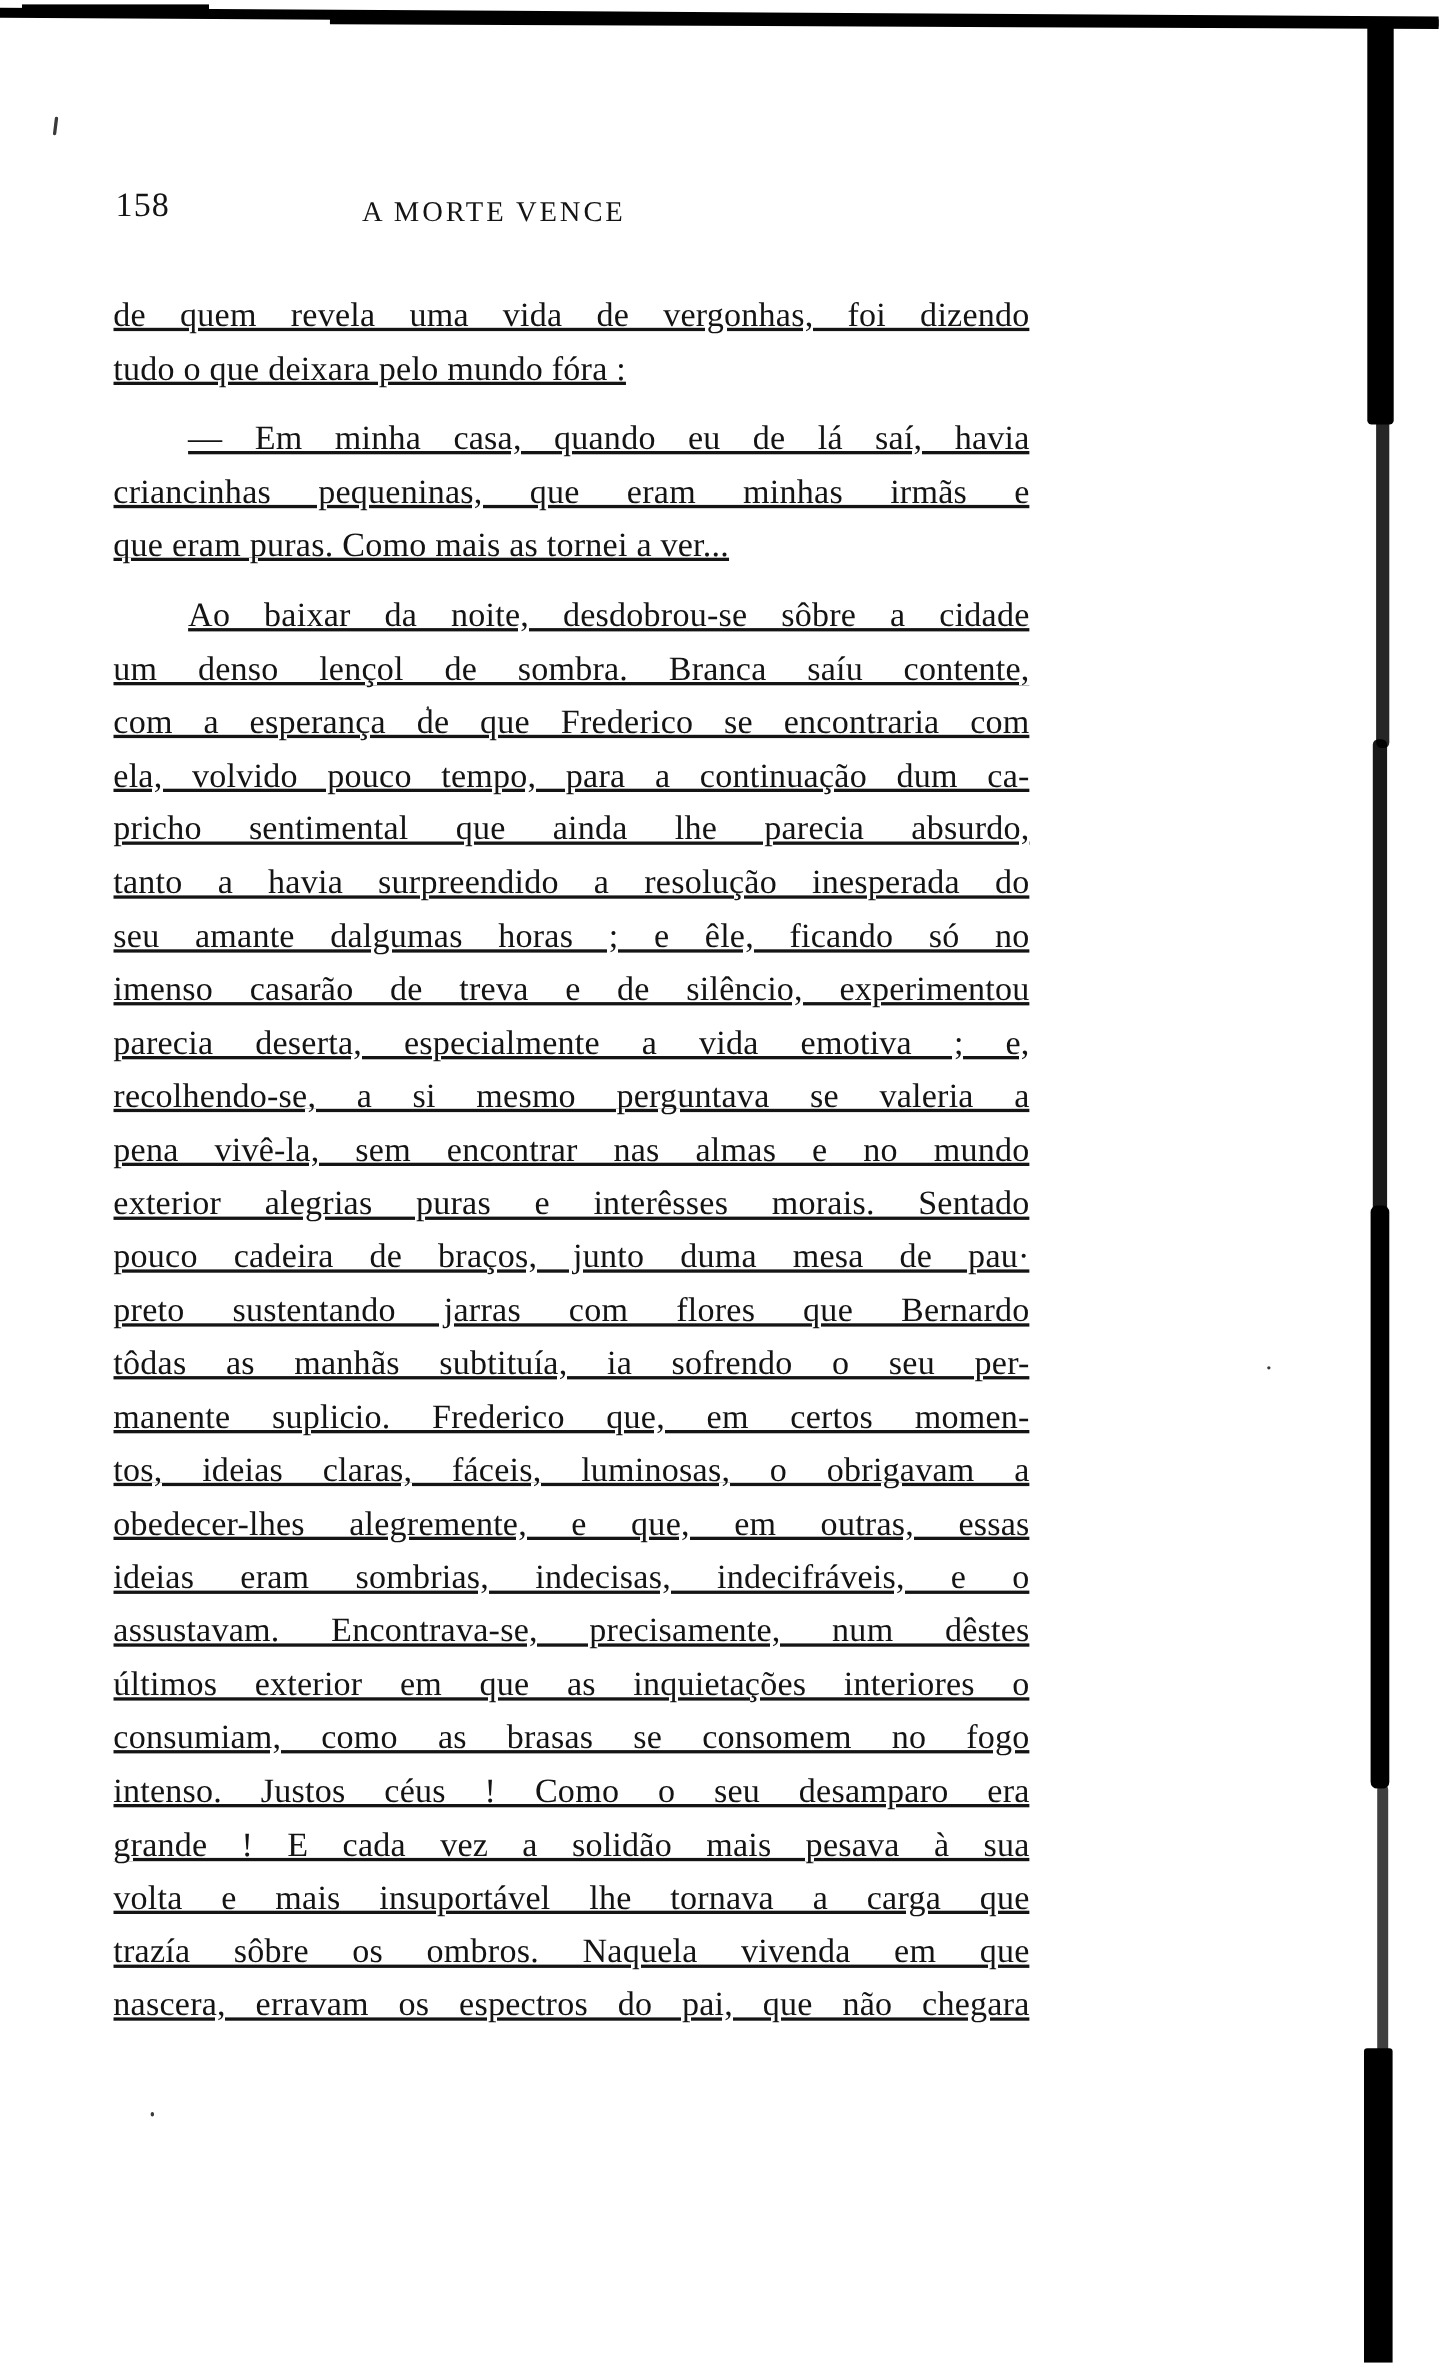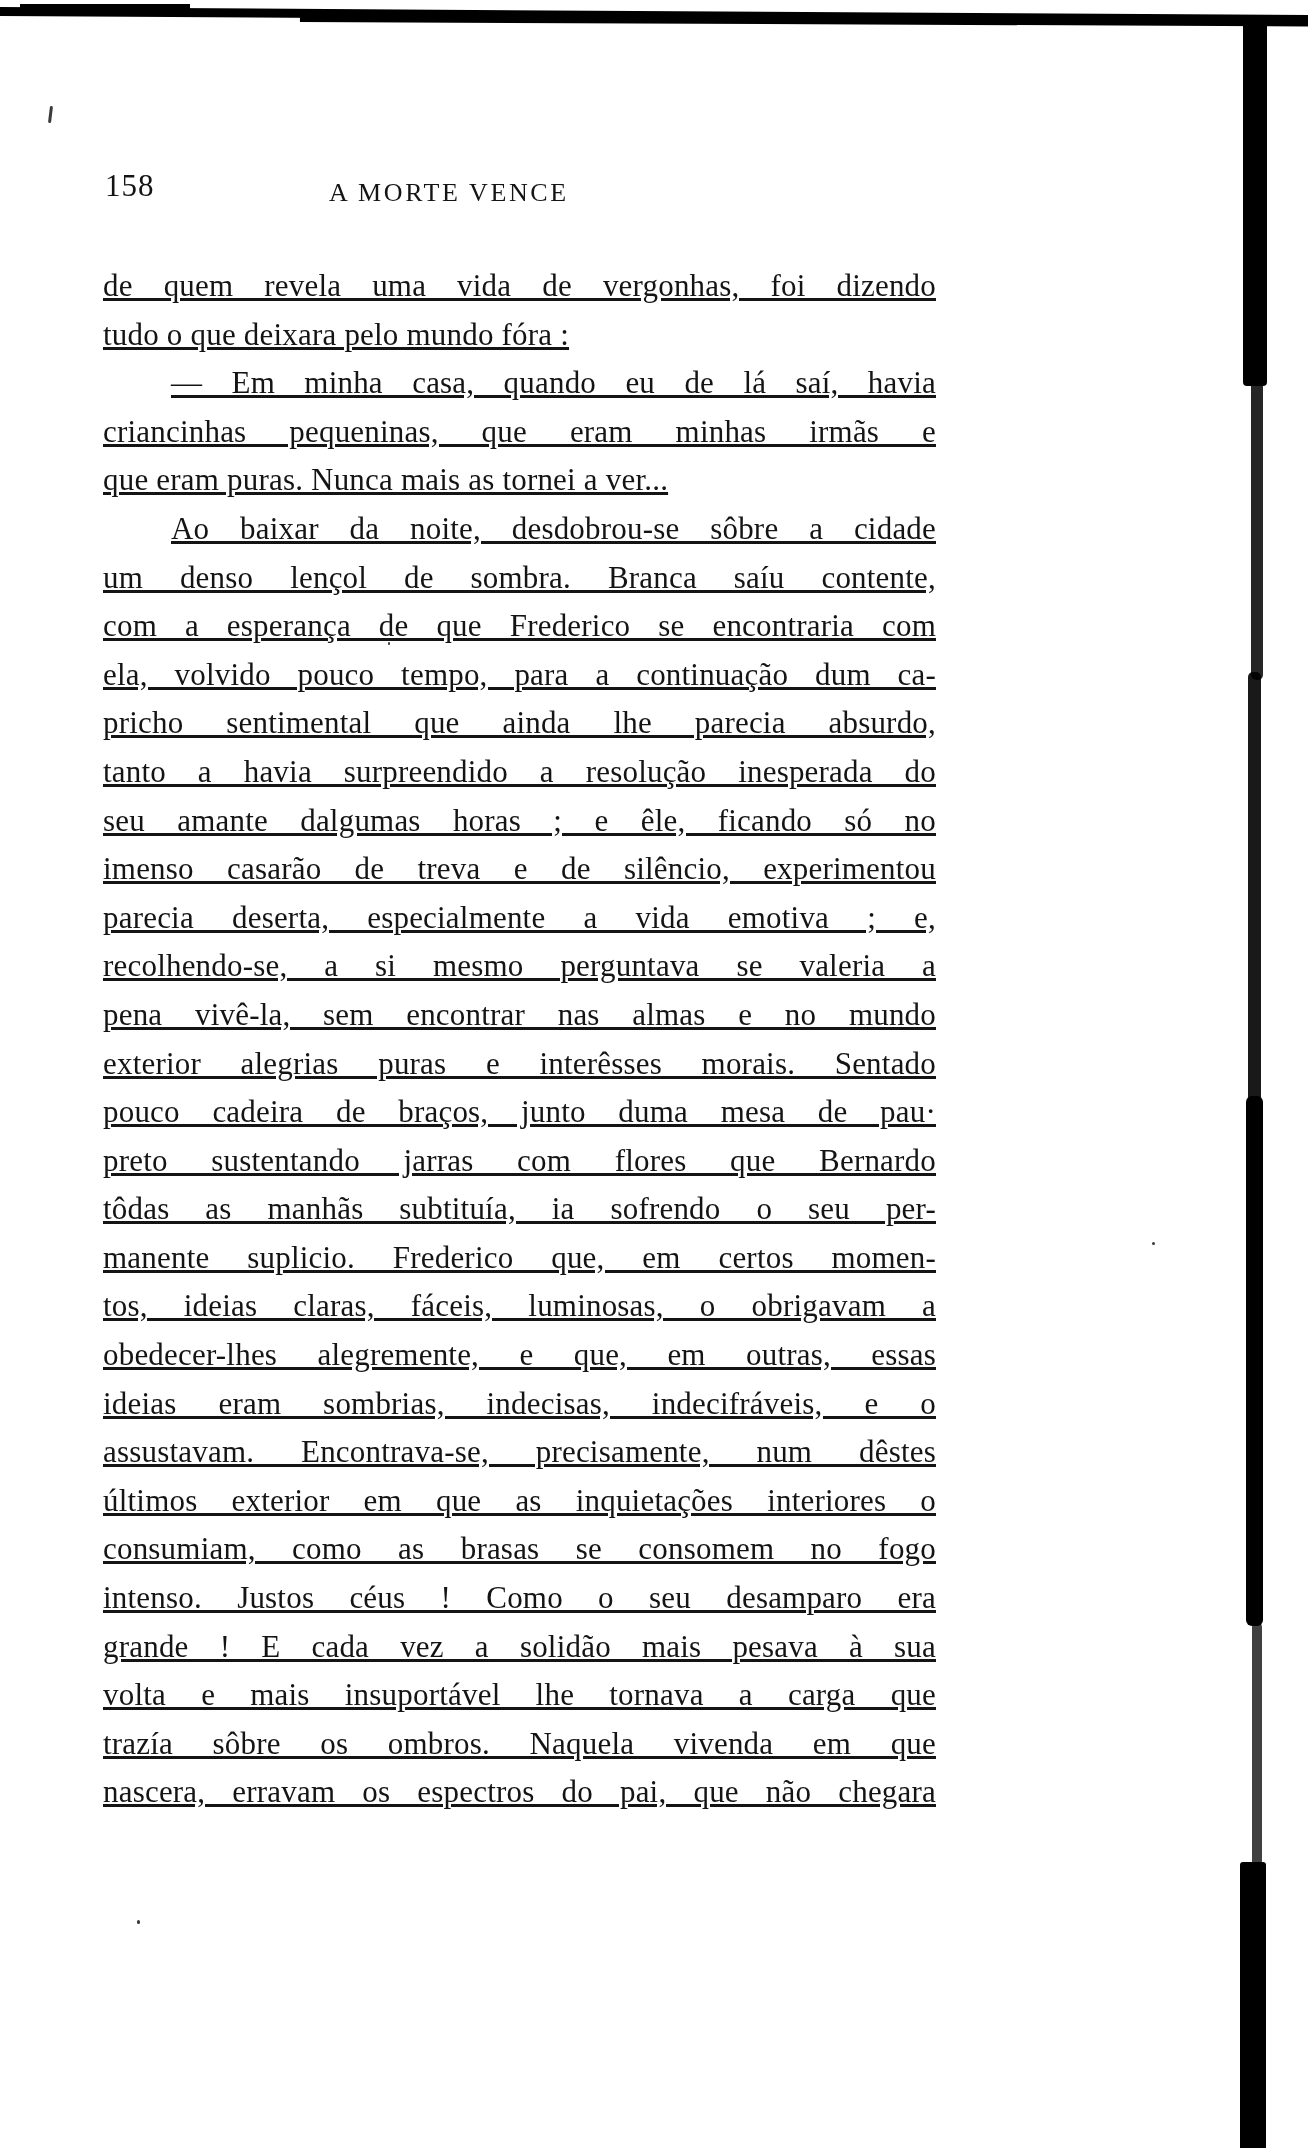--- a/index.html
+++ b/index.html
@@ -40,21 +40,21 @@
     font-size:31px;
     line-height:48.6px;
     height:48.6px;
     letter-spacing:0.2px;
     text-align:justify;
     text-align-last:justify;
     overflow:hidden;
     white-space:normal;
   }
   .line.short  { text-align-last:left; }
-  .line.indent { text-indent:68px; }
+  .line.indent { text-indent:68px;margin-top:15px; }
 </style>
 </head>
 <body>
 
 <div class="page">
 
   <div class="art top-band-1"></div>
   <div class="art top-band-2"></div>
   <div class="art top-band-3"></div>
   <div class="art right-band-1"></div>
@@ -71,21 +71,21 @@
   <div class="header">
     <span class="page-number">158</span>
     <span class="running-title">A MORTE VENCE</span>
   </div>
 
   <div class="textblock" id="textblock">
       <div class="line">de quem revela uma vida de vergonhas, foi dizendo</div>
       <div class="line short">tudo o que deixara pelo mundo fóra :</div>
       <div class="line indent">— Em minha casa, quando eu de lá saí, havia</div>
       <div class="line">criancinhas pequeninas, que eram minhas irmãs e</div>
-      <div class="line short">que eram puras. Nunca mais as tornei a ver...</div>
+      <div class="line short">que eram puras. Como mais as tornei a ver...</div>
       <div class="line indent">Ao baixar da noite, desdobrou-se sôbre a cidade</div>
       <div class="line">um denso lençol de sombra. Branca saíu contente,</div>
       <div class="line">com a esperança de que Frederico se encontraria com</div>
       <div class="line">ela, volvido pouco tempo, para a continuação dum ca-</div>
       <div class="line">pricho sentimental que ainda lhe parecia absurdo,</div>
       <div class="line">tanto a havia surpreendido a resolução inesperada do</div>
       <div class="line">seu amante dalgumas horas ; e êle, ficando só no</div>
       <div class="line">imenso casarão de treva e de silêncio, experimentou</div>
       <div class="line">parecia deserta, especialmente a vida emotiva ; e,</div>
       <div class="line">recolhendo-se, a si mesmo perguntava se valeria a</div>

